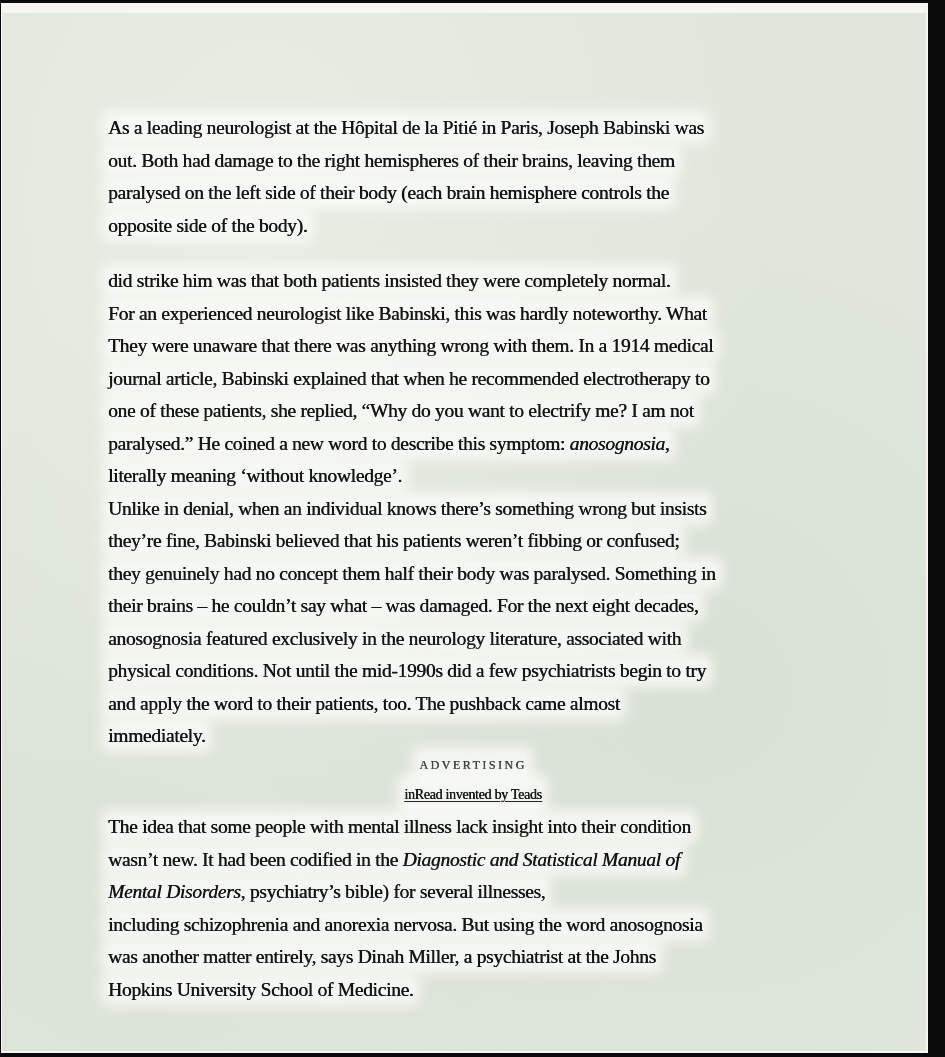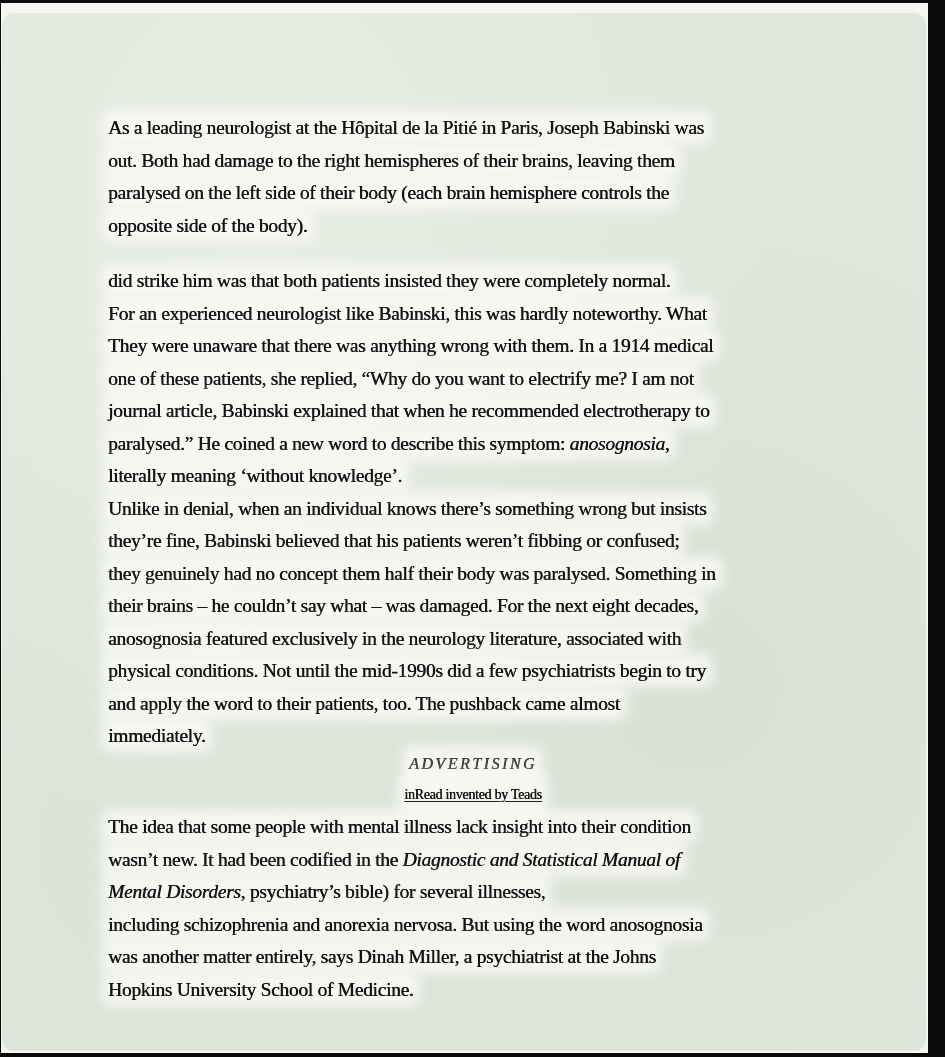--- a/index.html
+++ b/index.html
@@ -23,21 +23,20 @@
   }
   
   .page {
     position: absolute;
     top: 13px; left: 2px; right: 19px; bottom: 6px;
     background-color: var(--page-bg, #e0e6db);
     background-image:
       radial-gradient(ellipse at 28% 18%, rgba(235,240,231,0.7), rgba(235,240,231,0) 55%),
       radial-gradient(ellipse at 75% 65%, rgba(210,219,206,0.55), rgba(210,219,206,0) 50%),
       radial-gradient(ellipse at 15% 80%, rgba(214,222,209,0.45), rgba(214,222,209,0) 45%);
-    border-radius: 12px;
   }
   .article {
     padding: 99px 88px 0 106px;
     color: var(--text-color, #141414);
     font-size: 19.5px;
     line-height: 32.5px;
     letter-spacing: -0.3px;
   }
   .paragraph { margin: 0; }
   .paragraph-group-1 .paragraph:first-child { margin-bottom: 23px; }
@@ -49,25 +48,24 @@
     border-radius: 3px;
     text-shadow: 0.4px 0 0 currentColor;
   }
   em { font-style: italic; }
   .ad-block {
     text-align: center;
     margin-top: -6px;
   }
   .ad-label {
     display: inline-block;
-    font-size: 16px;
+    font-size: 12px;
     line-height: 24px;
     letter-spacing: 2.5px;
     color: var(--ad-label-color, #3c3c3c);
-    font-style: italic;
   }
   .ad-link-line { line-height: 28px; }
   .ad-link {
     display: inline-block;
     font-size: 14px;
     color: var(--text-color, #141414);
     text-decoration: underline;
     text-underline-offset: 2px;
     cursor: pointer;
   }
@@ -85,22 +83,22 @@
           <div class="paragraph">
             <div class="line"><span class="halo"><span>As a leading neurologist at the Hôpital de la Pitié in Paris, Joseph Babinski was</span></span></div>
             <div class="line"><span class="halo"><span>out. Both had damage to the right hemispheres of their brains, leaving them</span></span></div>
             <div class="line"><span class="halo"><span>paralysed on the left side of their body (each brain hemisphere controls the</span></span></div>
             <div class="line"><span class="halo"><span>opposite side of the body).</span></span></div>
           </div>
           <div class="paragraph">
             <div class="line"><span class="halo"><span>did strike him was that both patients insisted they were completely normal.</span></span></div>
             <div class="line"><span class="halo"><span>For an experienced neurologist like Babinski, this was hardly noteworthy. What</span></span></div>
             <div class="line"><span class="halo"><span>They were unaware that there was anything wrong with them. In a 1914 medical</span></span></div>
+            <div class="line"><span class="halo"><span>journal article, Babinski explained that when he recommended electrotherapy to</span></span></div>
             <div class="line"><span class="halo"><span>one of these patients, she replied, “Why do you want to electrify me? I am not</span></span></div>
-            <div class="line"><span class="halo"><span>journal article, Babinski explained that when he recommended electrotherapy to</span></span></div>
             <div class="line"><span class="halo"><span>paralysed.” He coined a new word to describe this symptom: </span><em>anosognosia</em><span>,</span></span></div>
             <div class="line"><span class="halo"><span>literally meaning ‘without knowledge’.</span></span></div>
           </div>
           <div class="paragraph">
             <div class="line"><span class="halo"><span>Unlike in denial, when an individual knows there’s something wrong but insists</span></span></div>
             <div class="line"><span class="halo"><span>they’re fine, Babinski believed that his patients weren’t fibbing or confused;</span></span></div>
             <div class="line"><span class="halo"><span>they genuinely had no concept them half their body was paralysed. Something in</span></span></div>
             <div class="line"><span class="halo"><span>their brains – he couldn’t say what – was damaged. For the next eight decades,</span></span></div>
             <div class="line"><span class="halo"><span>anosognosia featured exclusively in the neurology literature, associated with</span></span></div>
             <div class="line"><span class="halo"><span>physical conditions. Not until the mid-1990s did a few psychiatrists begin to try</span></span></div>

